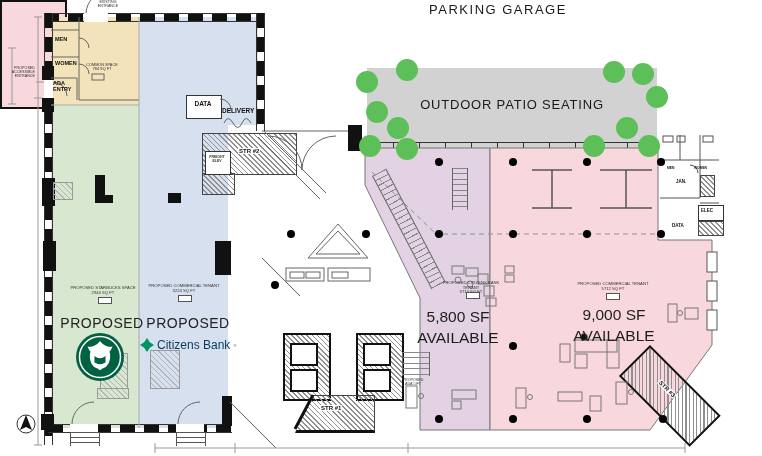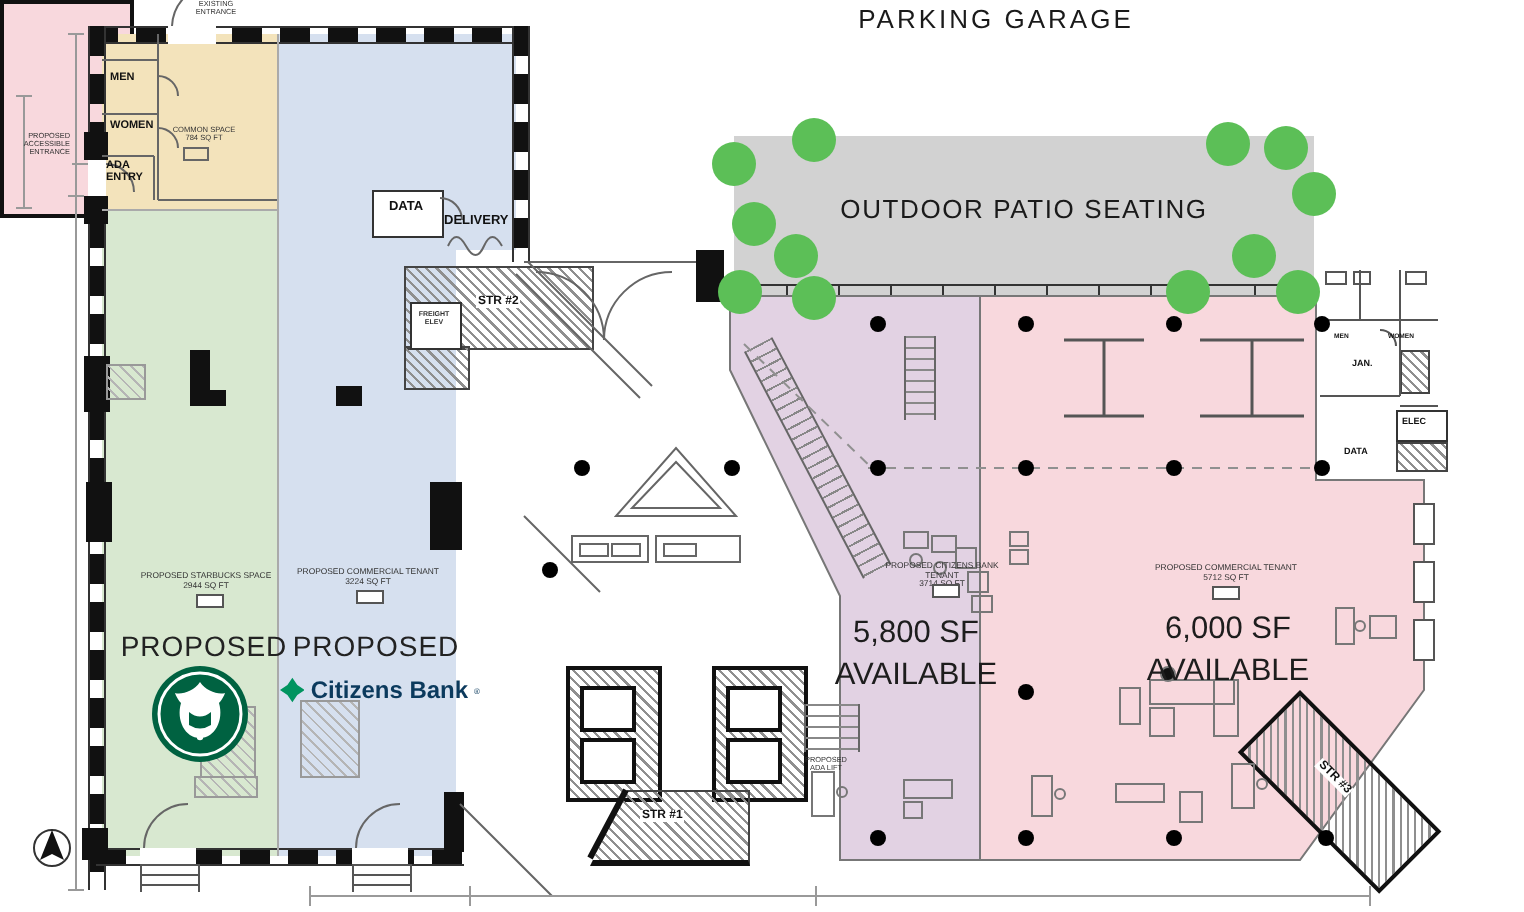--- a/index.html
+++ b/index.html
@@ -282,41 +282,41 @@
       <path fill="#fff" d="M25,9 c-3,4.5 -9,6.5 -12.5,5.5 1,3 3,5 3,5 -2.5,8.5 2,17.5 9.5,17.5 7.5,0 12,-9 9.5,-17.5 0,0 2,-2 3,-5 C34,15.5 28,13.5 25,9 z"></path>
       <path fill="#006241" d="M19.5,24 q5.5,4.5 11,0 v6.5 q-5.5,3.5 -11,0 z"></path>
       <circle cx="25" cy="36.5" r="1.6" fill="#fff"></circle>
     </svg>
   </div>
 
   <div class="abs" style="left:140px;top:336px;width:100px;height:18px;display:flex;align-items:center;gap:3px;">
     <svg width="14" height="14" viewBox="0 0 15 15">
       <path fill="#00945f" d="M7.5,0 L10.5,4.5 L15,7.5 L10.5,10.5 L7.5,15 L4.5,10.5 L0,7.5 L4.5,4.5 Z"></path>
     </svg>
-    <span style="font-size:12px;font-weight:bold;color:#0b3a5d;white-space:nowrap;">Citizens Bank</span>
+    <span style="font-size:12px;font-weight:normal;color:#0b3a5d;white-space:nowrap;">Citizens Bank</span>
     <sup style="font-size:4px;color:#0b3a5d;">®</sup>
   </div>
 
   <div class="t-tiny" style="left:434px;top:281px;width:74px;">
     <span>PROPOSED CITIZENS BANK TENANT</span><br>
     <span>3714 SQ FT</span>
   </div>
   <div class="noterect" style="left:466px;top:292px;"></div>
   <div class="t-avail" style="left:408px;top:306px;width:100px;">
     <span>5,800 SF</span><br>
     <span>AVAILABLE</span>
   </div>
 
   <div class="t-tiny" style="left:570px;top:282px;width:86px;">
     <span>PROPOSED COMMERCIAL TENANT</span><br>
     <span>5712 SQ FT</span>
   </div>
   <div class="noterect" style="left:606px;top:293px;"></div>
   <div class="t-avail" style="left:562px;top:304px;width:104px;">
-    <span>6,000 SF</span><br>
+    <span>9,000 SF</span><br>
     <span>AVAILABLE</span>
   </div>
 
   <div class="t-xtiny" style="left:396px;top:378px;width:34px;text-align:center;">
     <span>PROPOSED</span><br>
     <span>ADA LIFT</span>
   </div>
 
   <div class="t-rr2" style="left:667px;top:166px;">MEN</div>
   <div class="t-rr2" style="left:694px;top:166px;">WOMEN</div>

